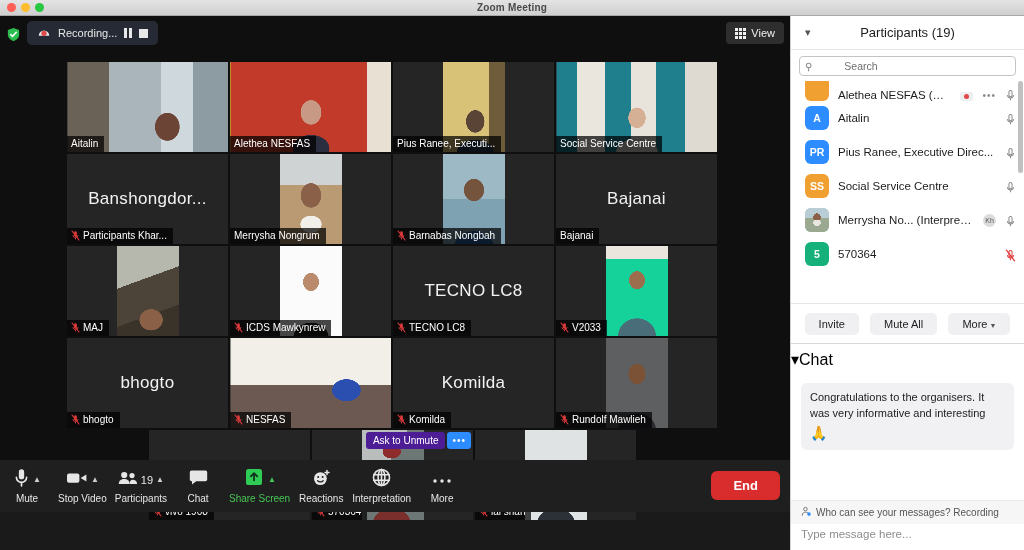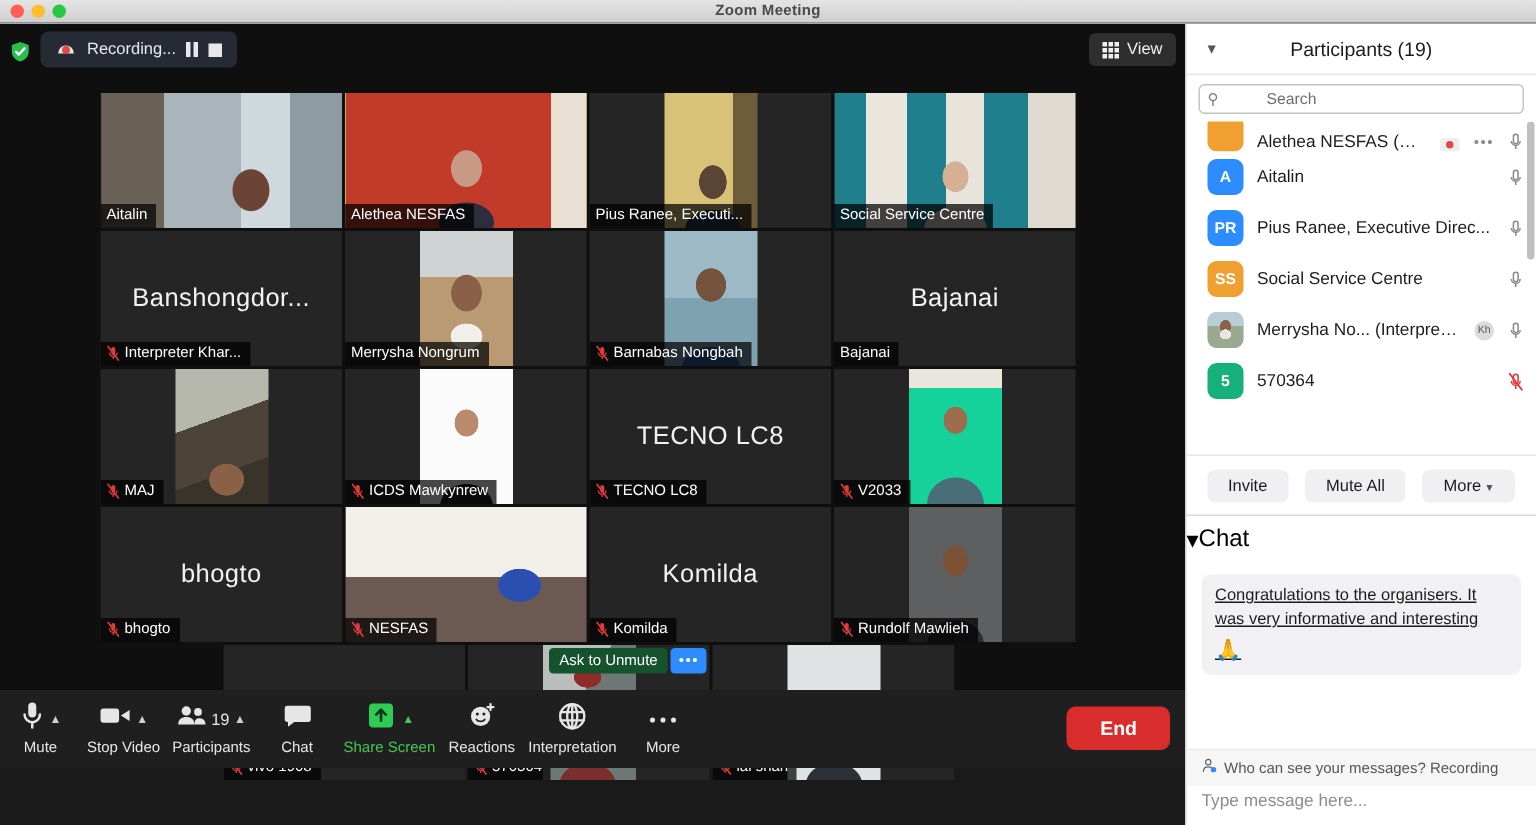--- a/index.html
+++ b/index.html
@@ -90,21 +90,21 @@
     padding: 2px 6px 3px 4px;
     color: #fff; font-size: 10px; white-space: nowrap;
     overflow: hidden;
   }
   .mutemic { width: 9px; height: 11px; flex: 0 0 auto; }
   .ask-unmute {
     position: absolute; top: 2px; right: 2px;
     display: flex; gap: 2px; z-index: 5;
   }
   .ask-unmute .ask {
-    background: #14532d; color: #fff; font-size: 10px;
+    background: #4c1d95; color: #fff; font-size: 10px;
     padding: 3px 7px; border-radius: 3px; white-space: nowrap;
   }
   .ask-unmute .dots {
     background: #2d8cff; color: #fff; font-size: 10px;
     padding: 3px 5px; border-radius: 3px; letter-spacing: 1px;
     display: flex; align-items: center;
   }
 
   
   .toolbar {
@@ -199,21 +199,21 @@
   }
   .pbtn .cv { font-size: 7px; margin-left: 2px; color: #555; }
 
   .chat-head {
     height: 32px; display: flex; align-items: center; position: relative;
     border-top: 1px solid #d8d8d8;
   }
   .chat-body { flex: 1; padding: 8px 10px 0; overflow: hidden; }
   .bubble {
     background: #f1f1f3; border-radius: 6px; padding: 7px 9px;
-    font-size: 11px; color: #1c1c1c; line-height: 1.45; text-decoration: underline;
+    font-size: 11px; color: #1c1c1c; line-height: 1.45;
   }
   .bubble .pray { font-size: 14px; display: block; margin-top: 1px; }
   .chat-notice {
     background: #f6f6f6; border-top: 1px solid #ededed;
     display: flex; align-items: center; gap: 4px;
     padding: 5px 10px; font-size: 10px; color: #555;
     white-space: nowrap; overflow: hidden;
   }
   .chat-to {
     display: flex; align-items: center; gap: 5px;
@@ -377,21 +377,21 @@
         <div class="vrow">
           <div class="tile">
             <div class="bigname">Banshongdor...</div>
             <div class="namebar">
               <span class="mutemic"><svg viewBox="0 0 12 14" width="9" height="11">
                   <path d="M6 1.4 a1.8 1.8 0 0 1 1.8 1.8 v3.6 a1.8 1.8 0 0 1 -3.6 0 V3.2 A1.8 1.8 0 0 1 6 1.4 Z" fill="#e03b3b"></path>
                   <path d="M2.6 6.4 a3.4 3.4 0 0 0 6.8 0" fill="none" stroke="#e03b3b" stroke-width="1.2"></path>
                   <path d="M6 10 v2.2" stroke="#e03b3b" stroke-width="1.2"></path>
                   <path d="M1.4 1 L10.6 13" stroke="#e03b3b" stroke-width="1.5" stroke-linecap="round"></path>
                 </svg></span>
-              <span>Interpreter Khar...</span>
+              <span>Participants Khar...</span>
             </div>
           </div>
           <div class="tile">
             <div class="photo ph-merrysha"></div>
             <div class="namebar">
               <span>Merrysha Nongrum</span>
             </div>
           </div>
           <div class="tile">
             <div class="photo ph-barnabas"></div>

